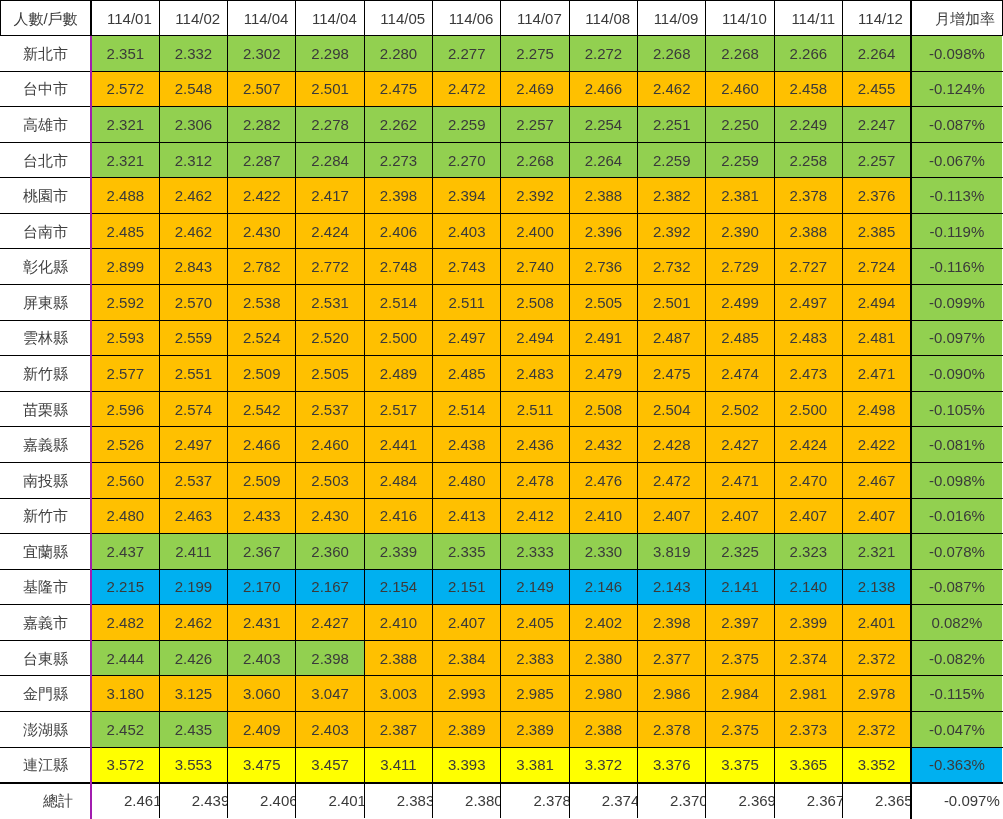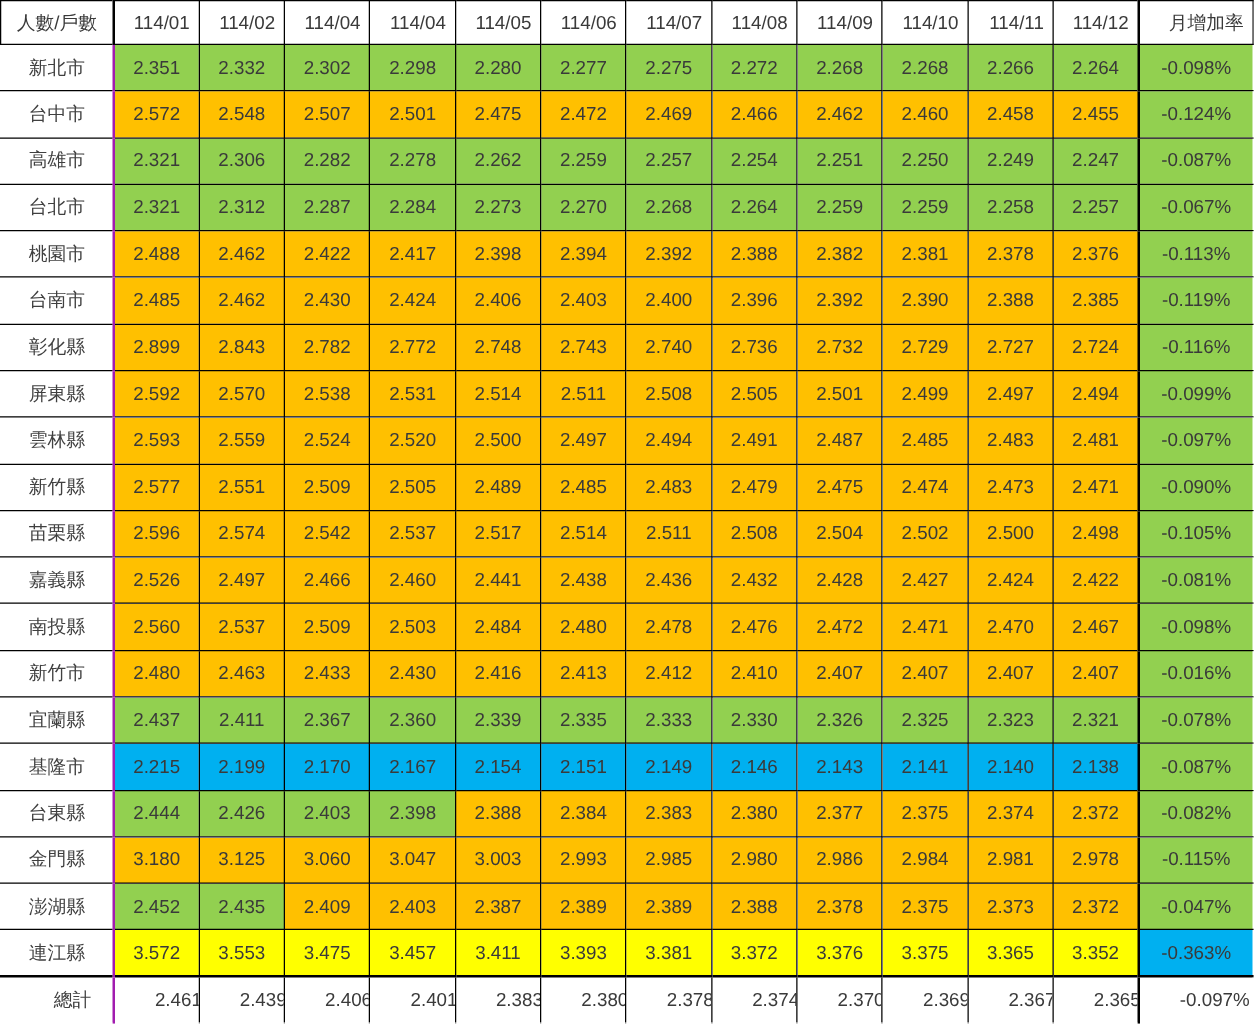--- a/index.html
+++ b/index.html
@@ -368,41 +368,57 @@
         <tr>
           <td class="lbl">宜蘭縣</td>
           <td class="val f-green">2.437</td>
           <td class="val f-green">2.411</td>
           <td class="val f-green">2.367</td>
           <td class="val f-green">2.360</td>
           <td class="val f-green">2.339</td>
           <td class="val f-green">2.335</td>
           <td class="val f-green">2.333</td>
           <td class="val f-green">2.330</td>
-          <td class="val f-green">2.326</td>
+          <td class="val f-green">3.819</td>
           <td class="val f-green">2.325</td>
           <td class="val f-green">2.323</td>
           <td class="val f-green">2.321</td>
           <td class="rate f-green">-0.078%</td>
         </tr>
         <tr>
           <td class="lbl">基隆市</td>
           <td class="val f-blue">2.215</td>
           <td class="val f-blue">2.199</td>
           <td class="val f-blue">2.170</td>
           <td class="val f-blue">2.167</td>
           <td class="val f-blue">2.154</td>
           <td class="val f-blue">2.151</td>
           <td class="val f-blue">2.149</td>
           <td class="val f-blue">2.146</td>
           <td class="val f-blue">2.143</td>
           <td class="val f-blue">2.141</td>
           <td class="val f-blue">2.140</td>
           <td class="val f-blue">2.138</td>
           <td class="rate f-green">-0.087%</td>
+        </tr>
+        <tr>
+          <td class="lbl">嘉義市</td>
+          <td class="val f-orange">2.482</td>
+          <td class="val f-orange">2.462</td>
+          <td class="val f-orange">2.431</td>
+          <td class="val f-orange">2.427</td>
+          <td class="val f-orange">2.410</td>
+          <td class="val f-orange">2.407</td>
+          <td class="val f-orange">2.405</td>
+          <td class="val f-orange">2.402</td>
+          <td class="val f-orange">2.398</td>
+          <td class="val f-orange">2.397</td>
+          <td class="val f-orange">2.399</td>
+          <td class="val f-orange">2.401</td>
+          <td class="rate f-green">0.082%</td>
         </tr>
         <tr>
           <td class="lbl">台東縣</td>
           <td class="val f-green">2.444</td>
           <td class="val f-green">2.426</td>
           <td class="val f-green">2.403</td>
           <td class="val f-green">2.398</td>
           <td class="val f-orange">2.388</td>
           <td class="val f-orange">2.384</td>
           <td class="val f-orange">2.383</td>

